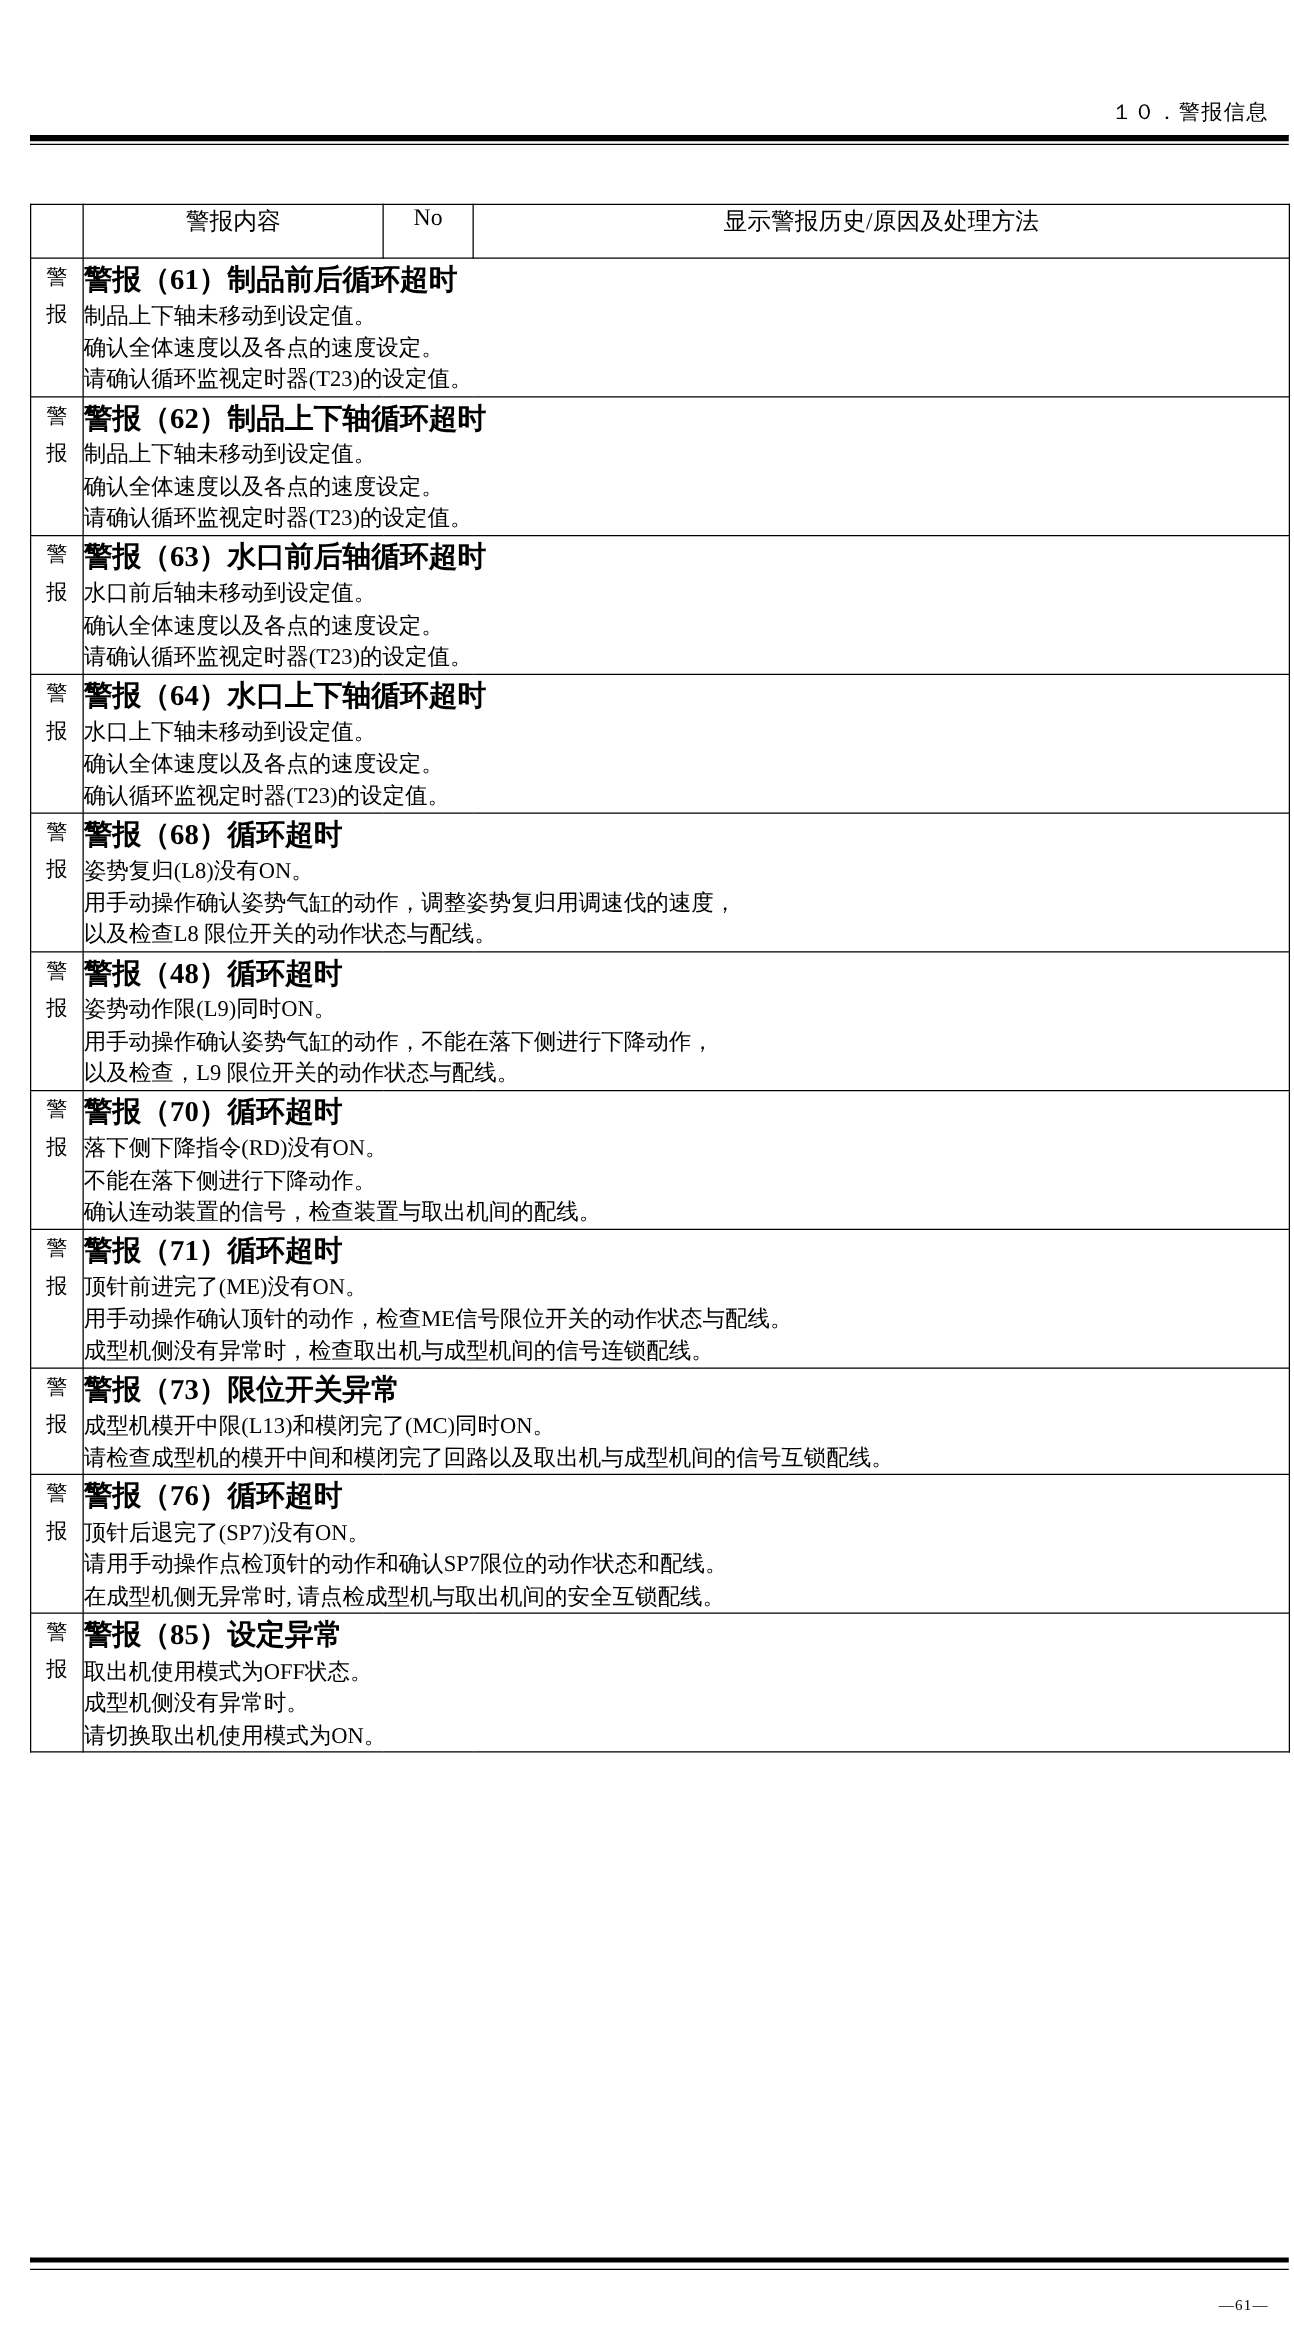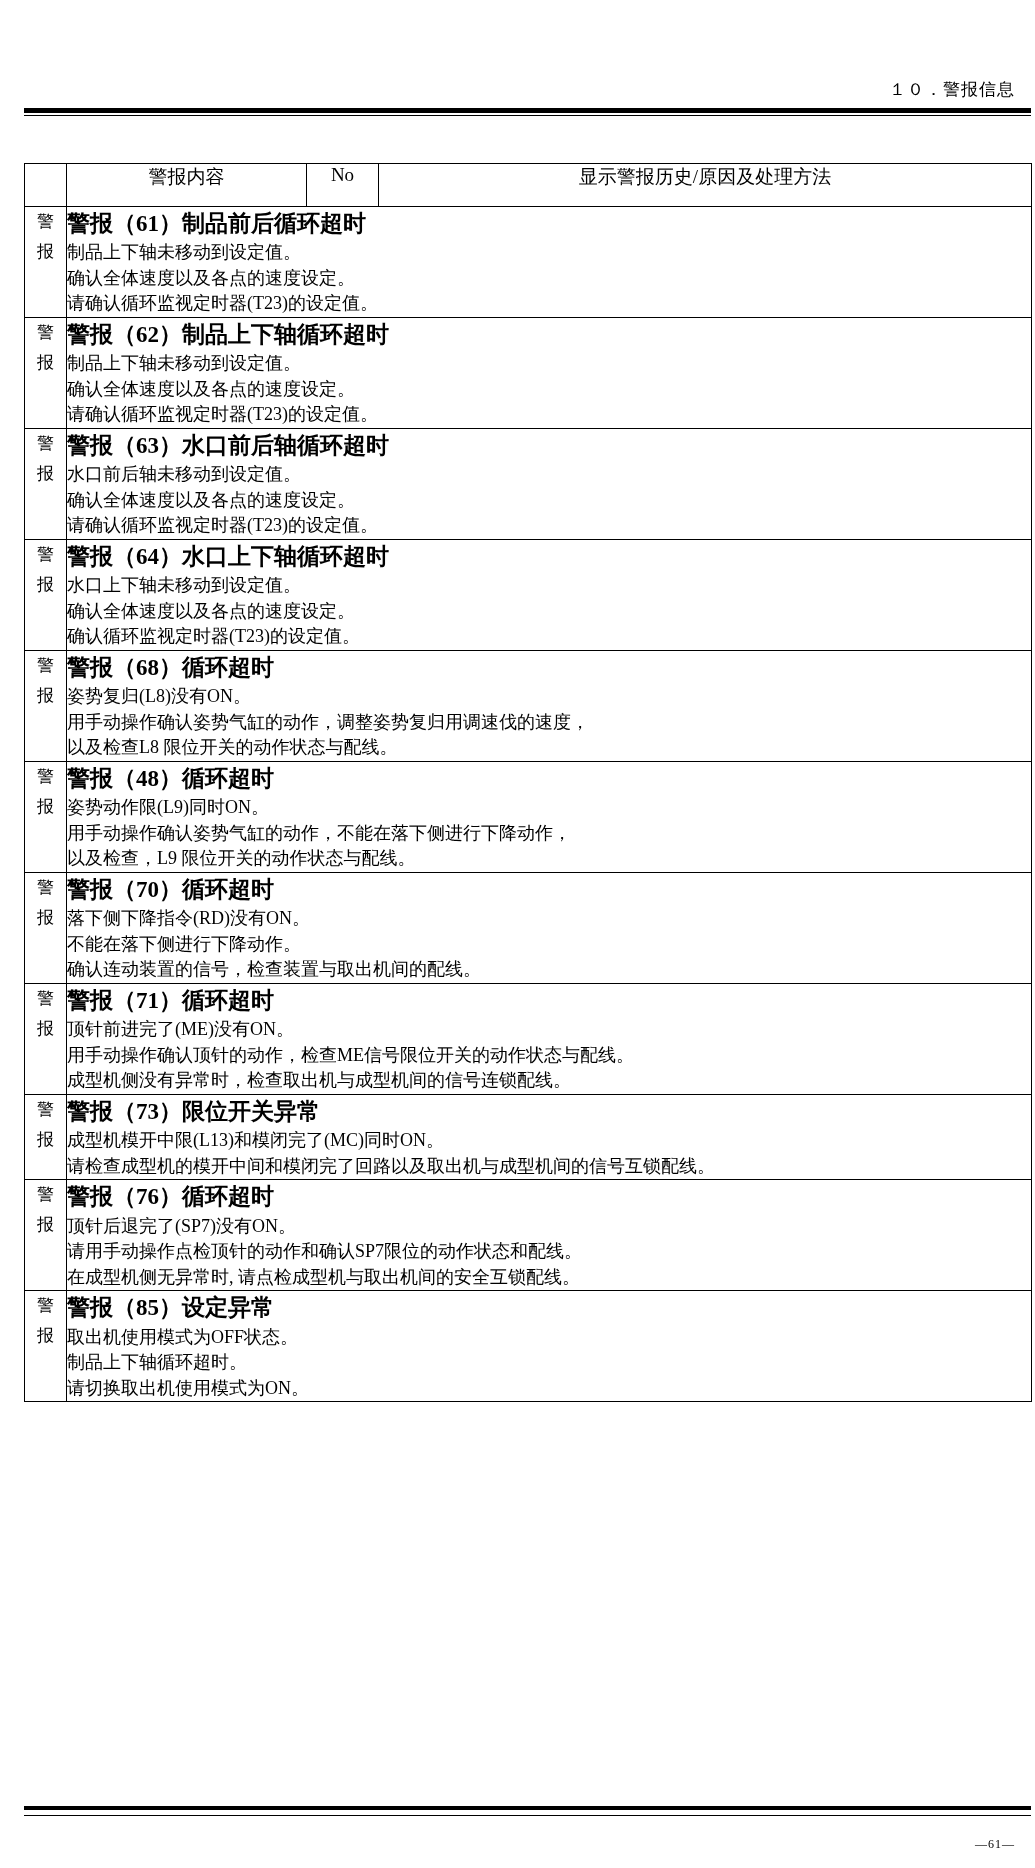--- a/index.html
+++ b/index.html
@@ -278,21 +278,21 @@
             </td>
           </tr>
           <tr>
             <td class="kind">
               <span class="ch">警</span>
               <span class="ch">报</span>
             </td>
             <td class="body" colspan="3">
               <div class="row-title">警报（85）设定异常</div>
               <div class="row-line">取出机使用模式为OFF状态。</div>
-              <div class="row-line">制品上下轴循环超时。</div>
+              <div class="row-line">成型机侧没有异常时。</div>
               <div class="row-line">请切换取出机使用模式为ON。</div>
             </td>
           </tr>
         </tbody>
     </table>
   </div>
 
   <div class="footer-rule-thin"></div>
   <div class="footer-rule"></div>
   <div class="footer-page">—61—</div>

